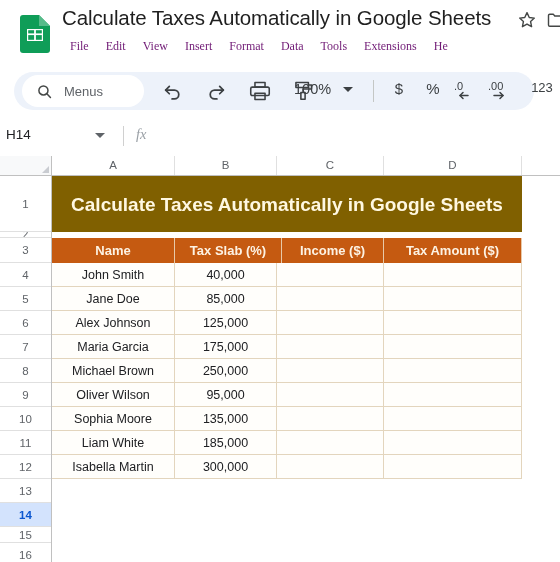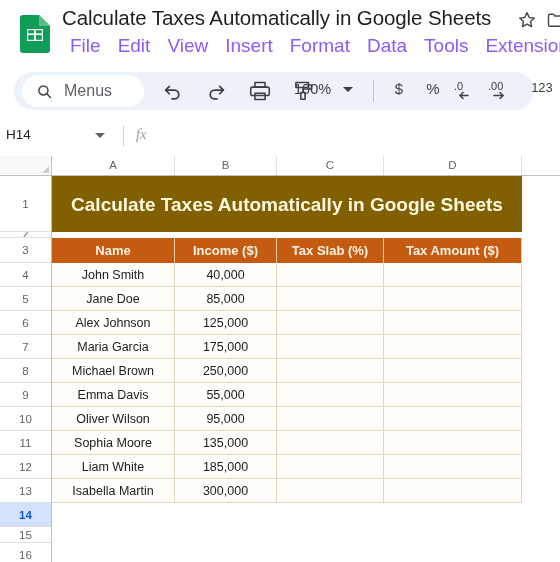--- a/index.html
+++ b/index.html
@@ -70,25 +70,26 @@
   .menubar {
     position: absolute;
     left: 70px;
     top: 34px;
     height: 24px;
     display: flex;
     align-items: center;
     white-space: nowrap;
   }
   .menu-item {
-    font-size: 19px;
-    color: #8b5cf6;
+    font-size: 12px;
+    color: #701a75;
     margin-right: 17px;
     line-height: 24px;
     cursor: default;
+    font-family: Liberation Serif, serif;
   }
   .menu-item:last-child { margin-right: 0; }
 
   
   .toolbar {
     position: absolute;
     left: 0;
     top: 68px;
     width: 560px;
     height: 46px;
@@ -116,21 +117,21 @@
   }
   .search-chip .sicon {
     margin-left: 14px;
     width: 17px;
     height: 17px;
     color: #444746;
     flex: none;
   }
   .search-chip .slabel {
     margin-left: 11px;
-    font-size: 16px;
+    font-size: 13px;
     color: #5f6368;
   }
 
   .tb-btn {
     position: absolute;
     top: 12px;
     width: 22px;
     height: 22px;
     color: #3c4043;
   }
@@ -541,22 +542,22 @@
         <div class="cell title-cell" style="width:470px;height:56px;">Calculate Taxes Automatically in Google Sheets</div>
         <div class="cell empty-cell" style="width:38px;height:56px;"></div>
       </div>
 
       <div class="row" style="height:6px;">
         <div class="cell blank-row-cell" style="width:508px;height:6px;"></div>
       </div>
 
       <div class="row" style="height:25px;">
         <div class="cell hdr-cell" style="width:123px;height:25px;">Name</div>
+        <div class="cell hdr-cell" style="width:107px;height:25px;">Tax Slab (%)</div>
         <div class="cell hdr-cell" style="width:102px;height:25px;">Income ($)</div>
-        <div class="cell hdr-cell" style="width:107px;height:25px;">Tax Slab (%)</div>
         <div class="cell hdr-cell" style="width:138px;height:25px;">Tax Amount ($)</div>
         <div class="cell empty-cell" style="width:38px;height:25px;"></div>
       </div>
 
       <div class="row" style="height:24px;">
         <div class="cell data-cell" style="width:123px;height:24px;">John Smith</div>
         <div class="cell data-cell" style="width:102px;height:24px;">40,000</div>
         <div class="cell data-cell" style="width:107px;height:24px;"></div>
         <div class="cell data-cell" style="width:138px;height:24px;"></div>
         <div class="cell empty-cell" style="width:38px;height:24px;"></div>
@@ -587,27 +588,20 @@
       </div>
 
       <div class="row" style="height:24px;">
         <div class="cell data-cell" style="width:123px;height:24px;">Michael Brown</div>
         <div class="cell data-cell" style="width:102px;height:24px;">250,000</div>
         <div class="cell data-cell" style="width:107px;height:24px;"></div>
         <div class="cell data-cell" style="width:138px;height:24px;"></div>
         <div class="cell empty-cell" style="width:38px;height:24px;"></div>
       </div>
 
-      <div class="row" style="height:24px;">
-        <div class="cell data-cell" style="width:123px;height:24px;">Emma Davis</div>
-        <div class="cell data-cell" style="width:102px;height:24px;">55,000</div>
-        <div class="cell data-cell" style="width:107px;height:24px;"></div>
-        <div class="cell data-cell" style="width:138px;height:24px;"></div>
-        <div class="cell empty-cell" style="width:38px;height:24px;"></div>
-      </div>
 
       <div class="row" style="height:24px;">
         <div class="cell data-cell" style="width:123px;height:24px;">Oliver Wilson</div>
         <div class="cell data-cell" style="width:102px;height:24px;">95,000</div>
         <div class="cell data-cell" style="width:107px;height:24px;"></div>
         <div class="cell data-cell" style="width:138px;height:24px;"></div>
         <div class="cell empty-cell" style="width:38px;height:24px;"></div>
       </div>
 
       <div class="row" style="height:24px;">

